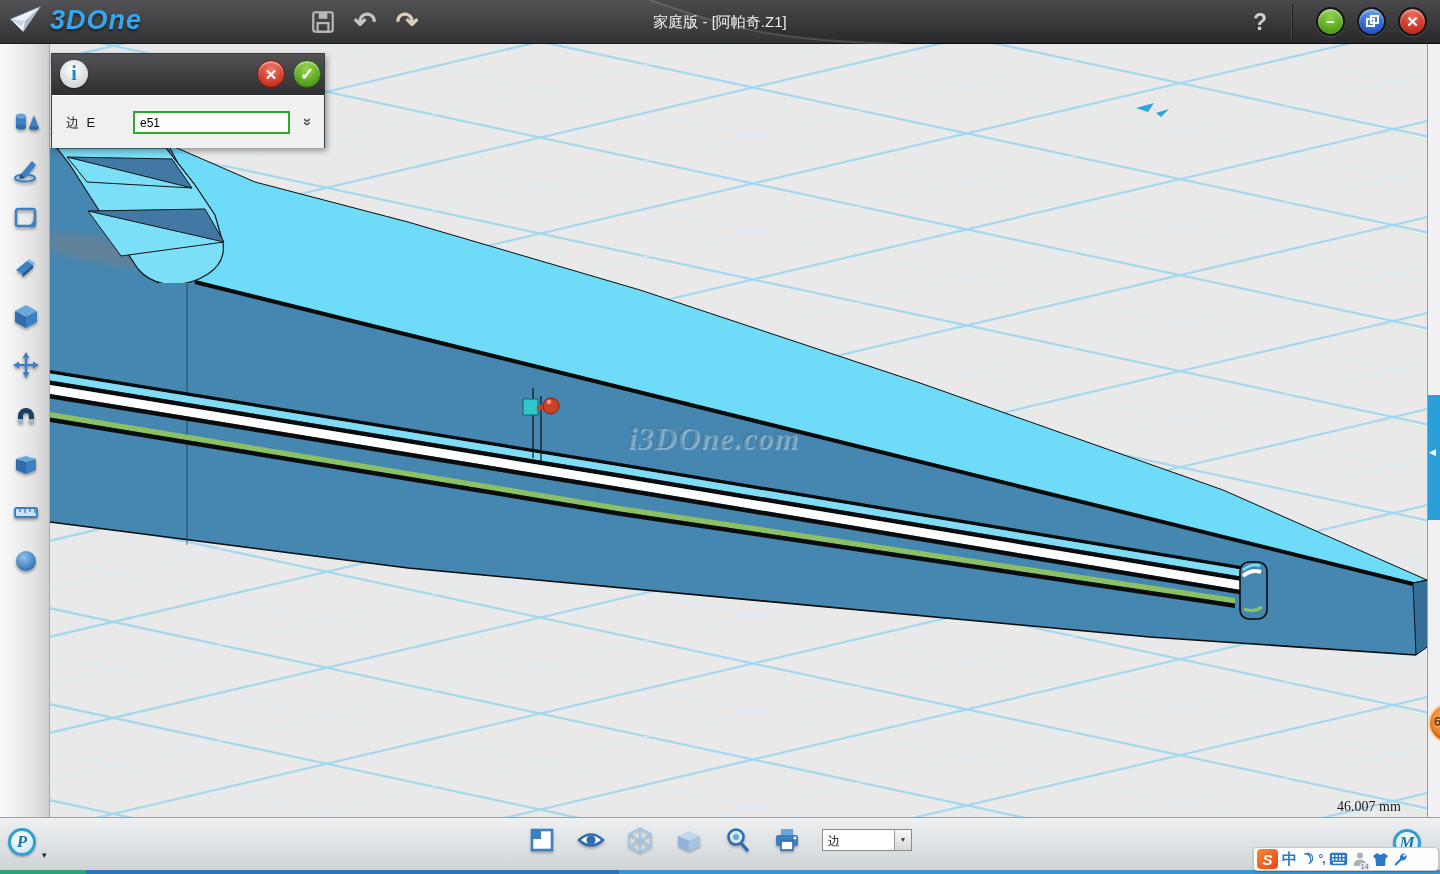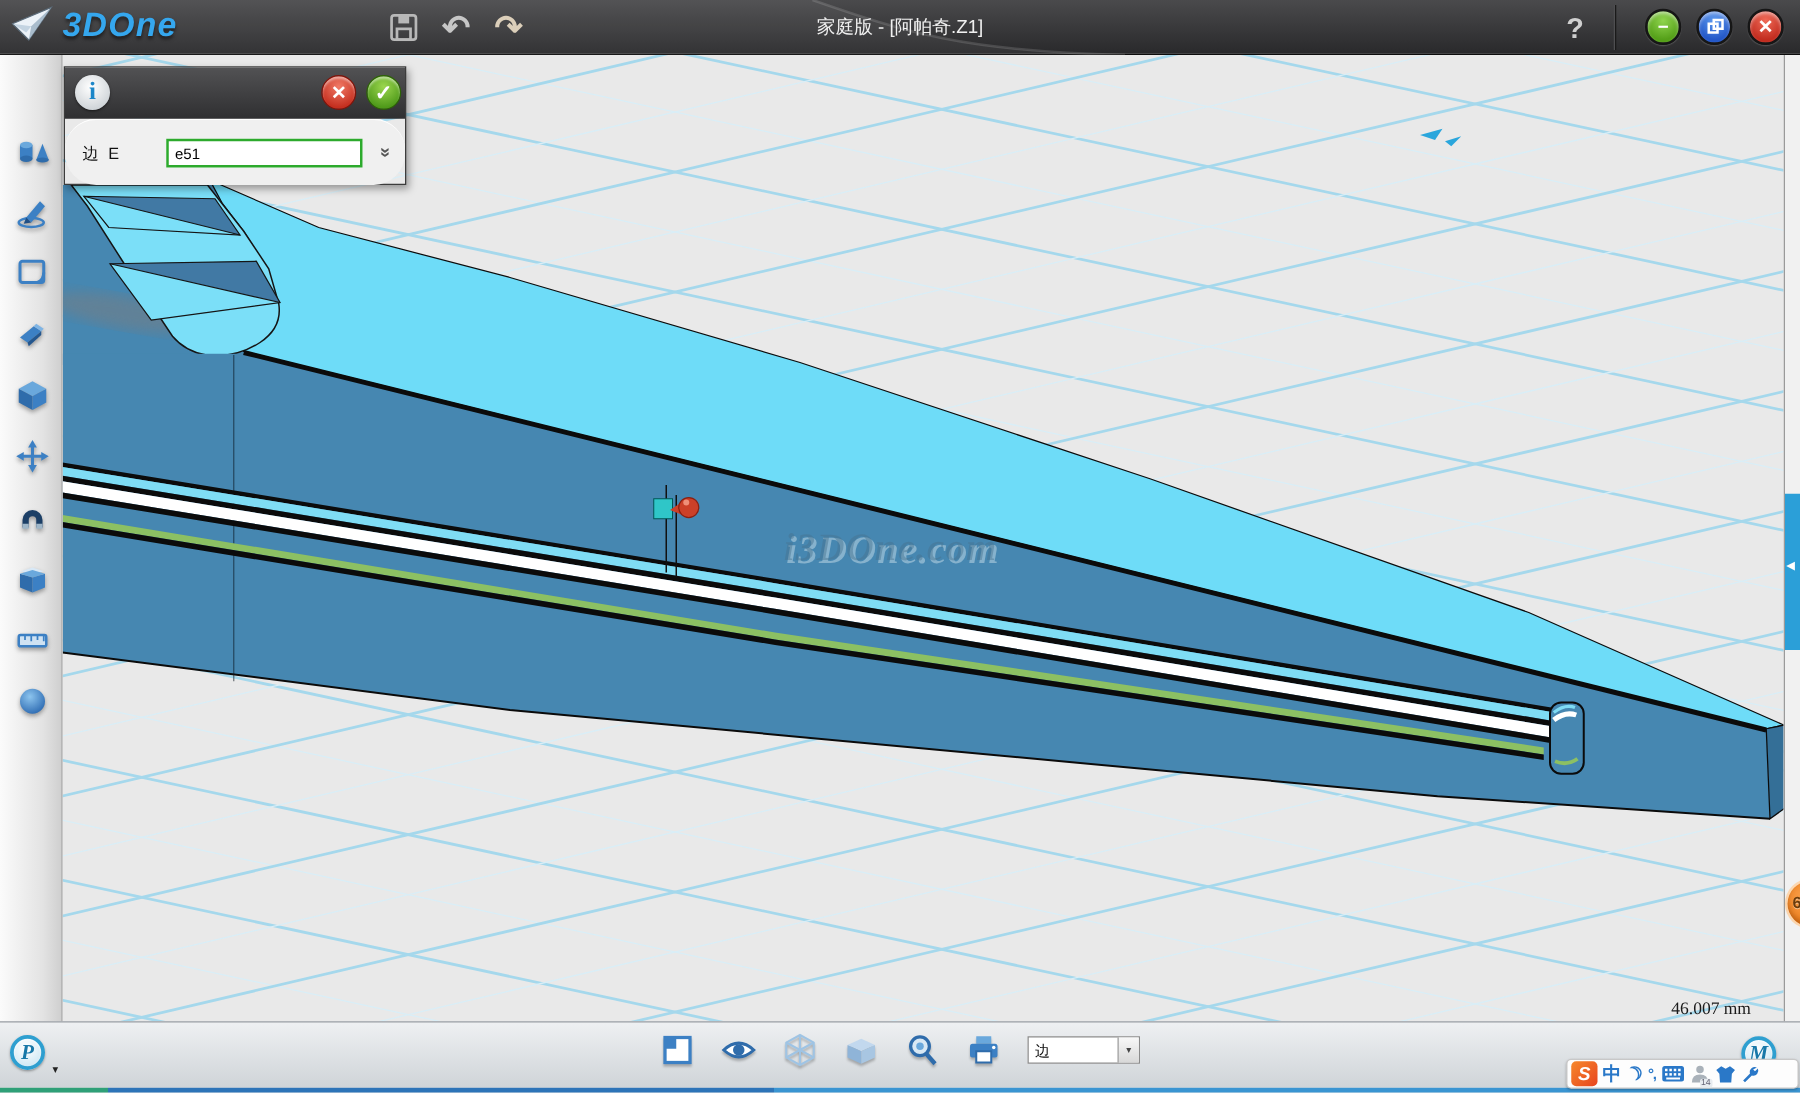--- a/index.html
+++ b/index.html
@@ -60,21 +60,21 @@
   .round-ic { position:absolute; top:6px; width:28px; height:28px; border-radius:50%; text-align:center; cursor:pointer; }
   .info-ic { left:8px; background:radial-gradient(circle at 45% 35%,#ffffff,#cfd4d8 75%);
     color:#1c86c8; font-family:"Liberation Serif",serif; font-weight:bold; font-size:20px; line-height:27px;
     box-shadow:0 1px 2px rgba(0,0,0,.5); }
   .cancel-ic { left:205px; background:radial-gradient(circle at 50% 32%,#f07a66,#c52f1f 75%);
     color:#fff; font-weight:bold; font-size:15px; line-height:28px; border:1px solid #7d150c;
     box-shadow:inset 0 2px 2px rgba(255,255,255,.5); }
   .confirm-ic { left:241px; background:radial-gradient(circle at 50% 32%,#9bd64e,#4f9a1a 75%);
     color:#fff; font-weight:bold; font-size:17px; line-height:28px; border:1px solid #2d6207;
     box-shadow:inset 0 2px 2px rgba(255,255,255,.5); }
-  .dialog-body { height:53px; background:#f0f0f0; border-top:1px solid #fff; position:relative;border-radius:25px; }
+  .dialog-body { height:53px; background:#f0f0f0; border-top:1px solid #fff; position:relative; }
   .field-label { position:absolute; left:14px; top:18px; font-size:13px; color:#111; letter-spacing:2px; }
   .field-input { position:absolute; left:81px; top:15px; width:157px; height:23px; border:2px solid #2daa2d;
     background:#fff; font-size:12px; padding-left:5px; font-family:"Liberation Sans",sans-serif; }
   .expand-ic { position:absolute; left:247px; top:15px; width:18px; height:22px; color:#555; font-size:15px;
     font-weight:bold; transform:rotate(90deg); cursor:pointer; line-height:22px; text-align:center; }
 
   
   .bottombar { position:absolute; left:0; top:817px; width:1440px; height:53px;
     background:linear-gradient(#eef0f2,#cfd4d8); border-top:1px solid #9aa0a6; z-index:50; }
   .bb-center { position:absolute; left:50%; top:8px; transform:translateX(-50%); display:flex;

